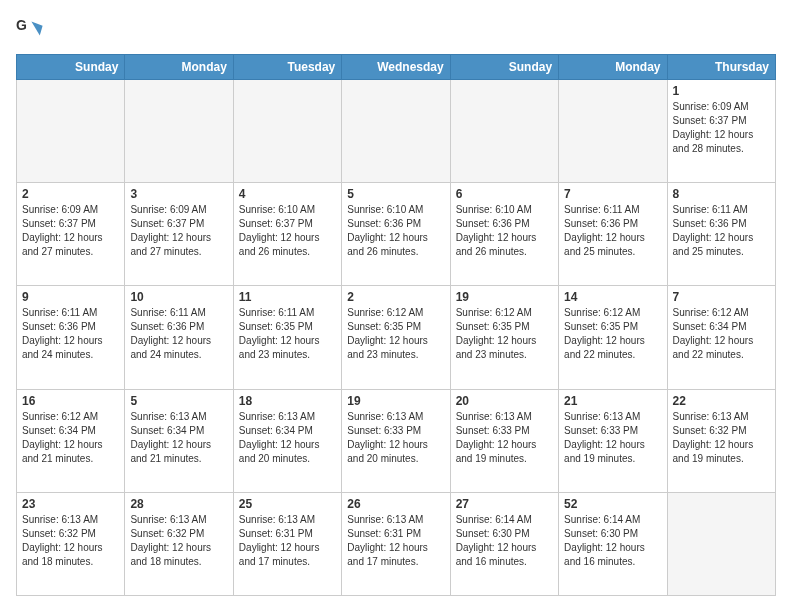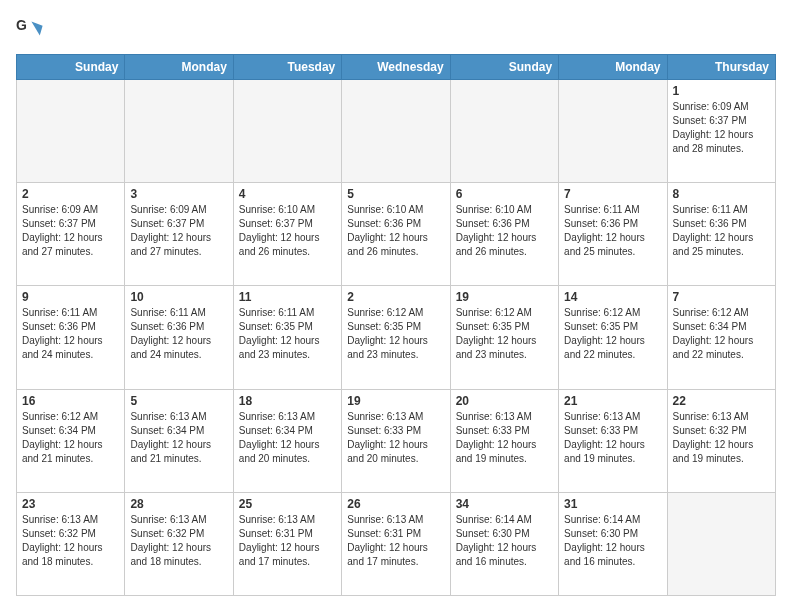--- a/index.html
+++ b/index.html
@@ -314,28 +314,28 @@
 and 17 minutes.</div>
           </td>
           <td>
             <span class="day-number">26</span>
             <div class="day-info" style="white-space: pre-line;">Sunrise: 6:13 AM
 Sunset: 6:31 PM
 Daylight: 12 hours
 and 17 minutes.</div>
           </td>
           <td>
-            <span class="day-number">34</span>
+            <span class="day-number">27</span>
             <div class="day-info" style="white-space: pre-line;">Sunrise: 6:14 AM
 Sunset: 6:30 PM
 Daylight: 12 hours
 and 16 minutes.</div>
           </td>
           <td>
-            <span class="day-number">31</span>
+            <span class="day-number">52</span>
             <div class="day-info" style="white-space: pre-line;">Sunrise: 6:14 AM
 Sunset: 6:30 PM
 Daylight: 12 hours
 and 16 minutes.</div>
           </td>
           <td class="empty"></td>
         </tr>
       </tbody>
   </table>
 </div>

